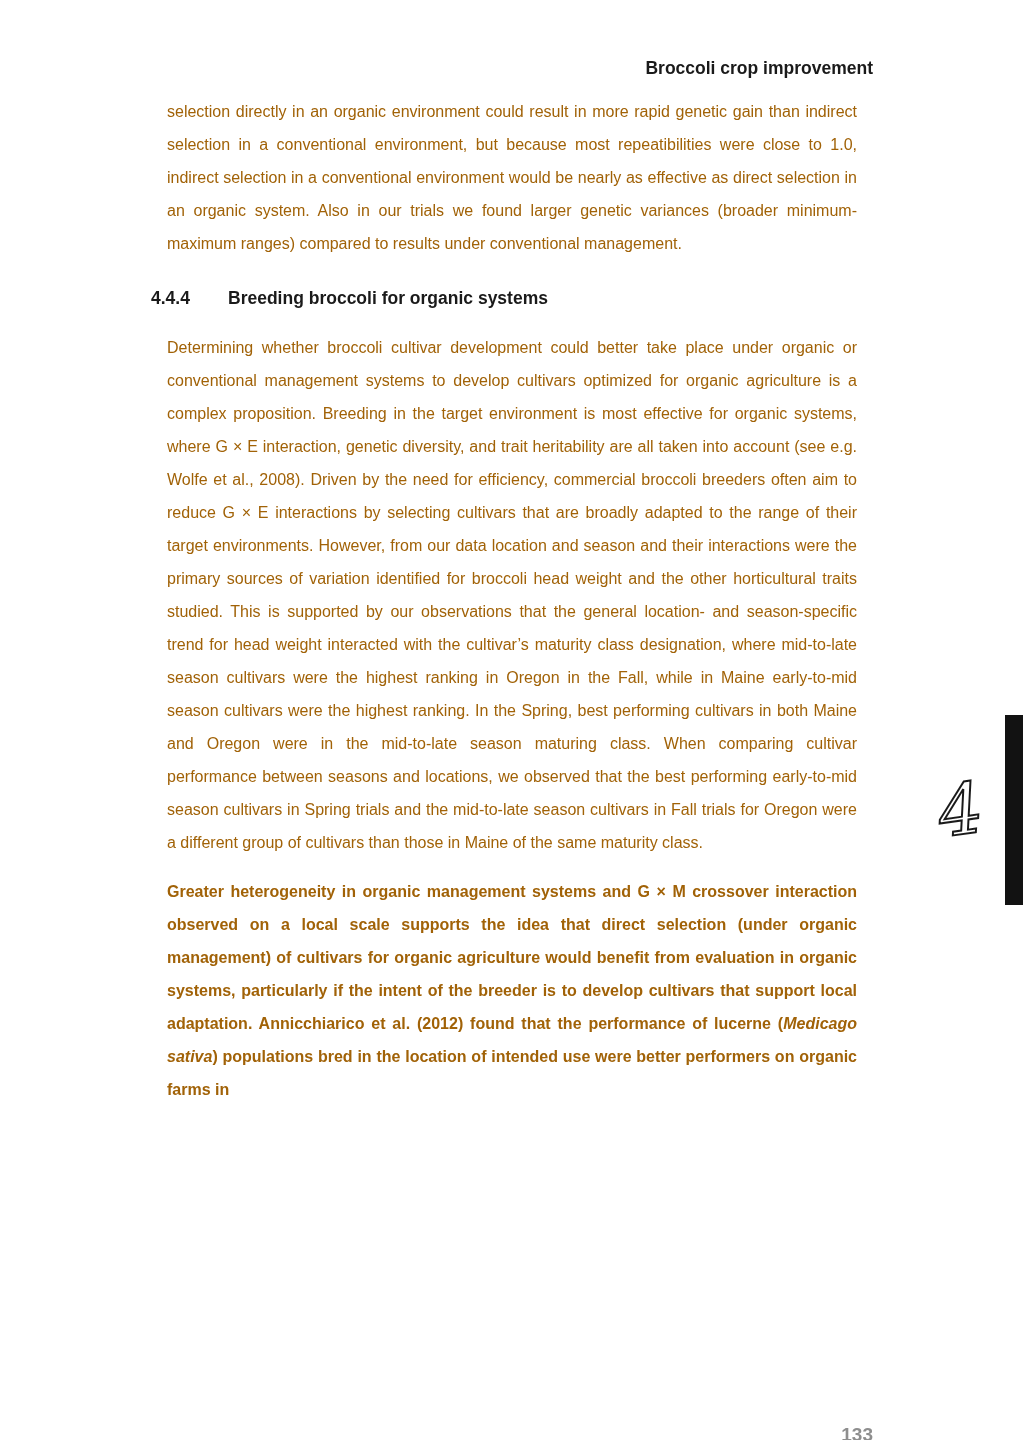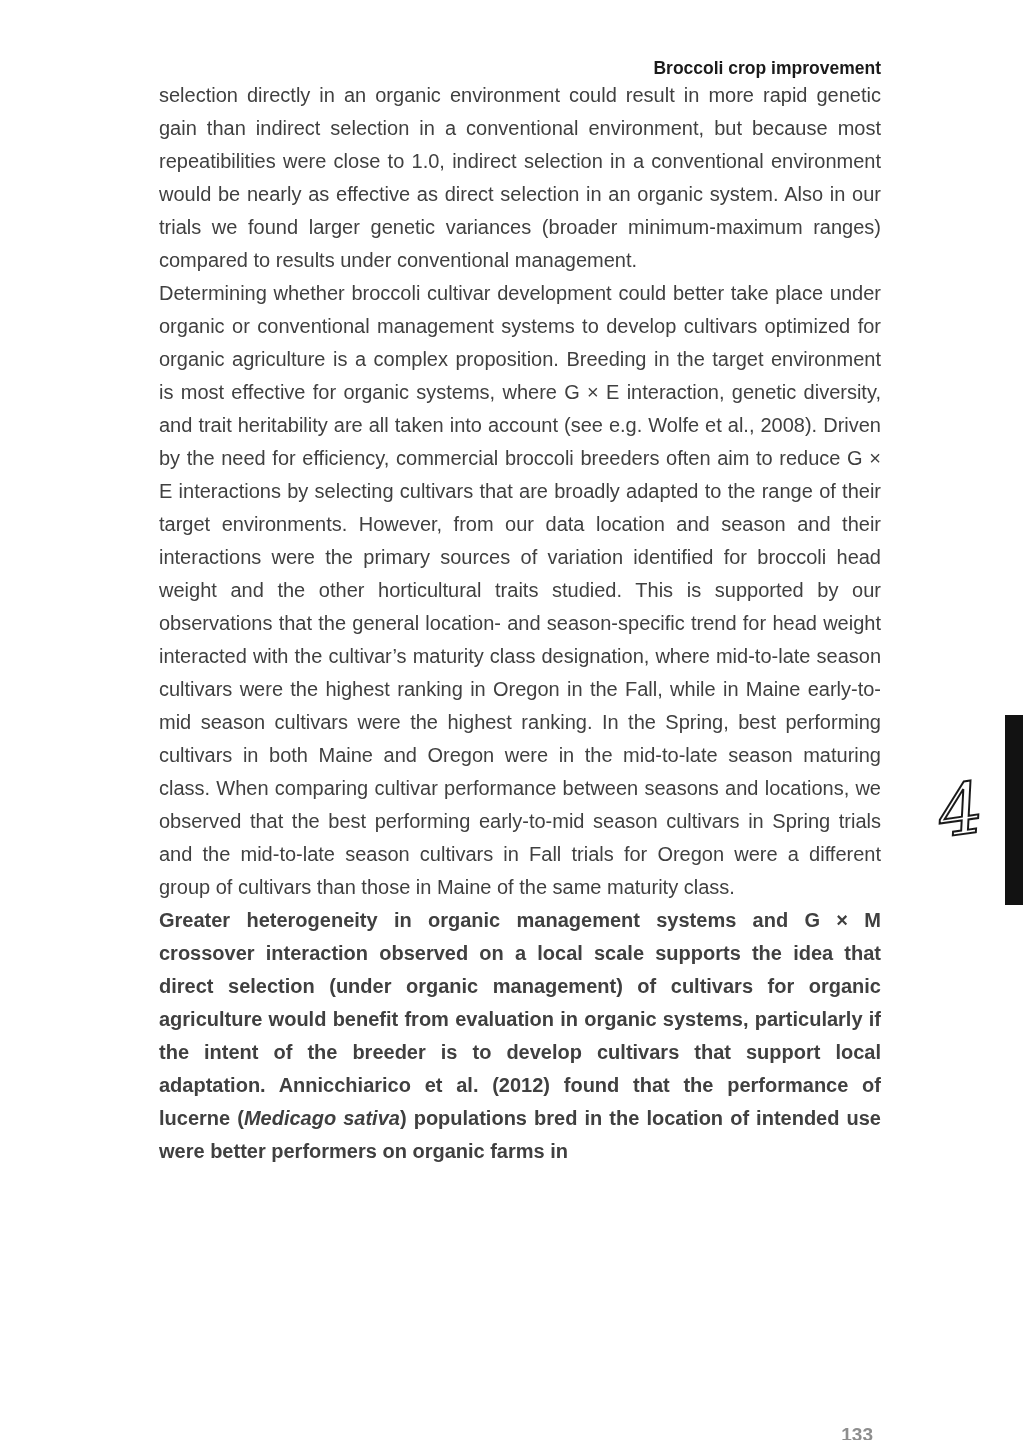--- a/index.html
+++ b/index.html
@@ -10,38 +10,38 @@
   body {
     width: 1023px;
     height: 1440px;
     position: relative;
     overflow: hidden;
     font-family: "Liberation Sans", sans-serif;
     color: #1f1f1f;
   }
   .content {
     position: absolute;
-    left: 159px;
+    left: 151px;
     top: 0;
     width: 722px;
   }
   .running-header {
     margin-top: 57px;
     text-align: right;
     font-weight: bold;
     font-size: 17.5px;
     line-height: 22px;
     color: #1a1a1a;
   }
   p.para {
-    margin: 0;
-    font-size: 20px;
+    margin: 16px;
+    font-size: 16px;
     line-height: 33px;
     text-align: justify;
-    color: #404040;
+    color: #a16207;
   }
   .para-1 { margin-top: 68px; }
   .para-2 { margin-top: 0; }
   .para-3 { margin-top: 28px; font-weight: bold; }
   .section-heading {
     margin: 22px 0 0 0;
     font-size: 17.5px;
     line-height: 33px;
     font-weight: bold;
     color: #1a1a1a;
@@ -79,20 +79,24 @@
 </style>
 </head>
 <body>
 
 <div class="content">
 
   <div class="running-header">Broccoli crop improvement</div>
 
   <p class="para para-1">selection directly in an organic environment could result in more rapid genetic gain than indirect selection in a conventional environment, but because most repeatibilities were close to 1.0, indirect selection in a conventional environment would be nearly as effective as direct selection in an organic system. Also in our trials we found larger genetic variances (broader minimum-maximum ranges) compared to results under conventional management.</p>
 
+  <h3 class="section-heading">
+    <span class="sec-num">4.4.4</span>
+    <span class="sec-title">Breeding broccoli for organic systems</span>
+  </h3>
 
   <p class="para para-2">Determining whether broccoli cultivar development could better take place under organic or conventional management systems to develop cultivars optimized for organic agriculture is a complex proposition. Breeding in the target environment is most effective for organic systems, where G × E interaction, genetic diversity, and trait heritability are all taken into account (see e.g. Wolfe et al., 2008). Driven by the need for efficiency, commercial broccoli breeders often aim to reduce G × E interactions by selecting cultivars that are broadly adapted to the range of their target environments. However, from our data location and season and their interactions were the primary sources of variation identified for broccoli head weight and the other horticultural traits studied. This is supported by our observations that the general location- and season-specific trend for head weight interacted with the cultivar’s maturity class designation, where mid-to-late season cultivars were the highest ranking in Oregon in the Fall, while in Maine early-to-mid season cultivars were the highest ranking. In the Spring, best performing cultivars in both Maine and Oregon were in the mid-to-late season maturing class. When comparing cultivar performance between seasons and locations, we observed that the best performing early-to-mid season cultivars in Spring trials and the mid-to-late season cultivars in Fall trials for Oregon were a different group of cultivars than those in Maine of the same maturity class.</p>
 
   <p class="para para-3"><span>Greater heterogeneity in organic management systems and G × M crossover interaction observed on a local scale supports the idea that direct selection (under organic management) of cultivars for organic agriculture would benefit from evaluation in organic systems, particularly if the intent of the breeder is to develop cultivars that support local adaptation. Annicchiarico et al. (2012) found that the performance of lucerne (</span><em>Medicago sativa</em><span>) populations bred in the location of intended use were better performers on organic farms in</span></p>
 
 </div>
 
 <div class="chapter-tab"></div>
 
 <svg class="script-four" viewBox="0 0 68 84" xmlns="http://www.w3.org/2000/svg">

